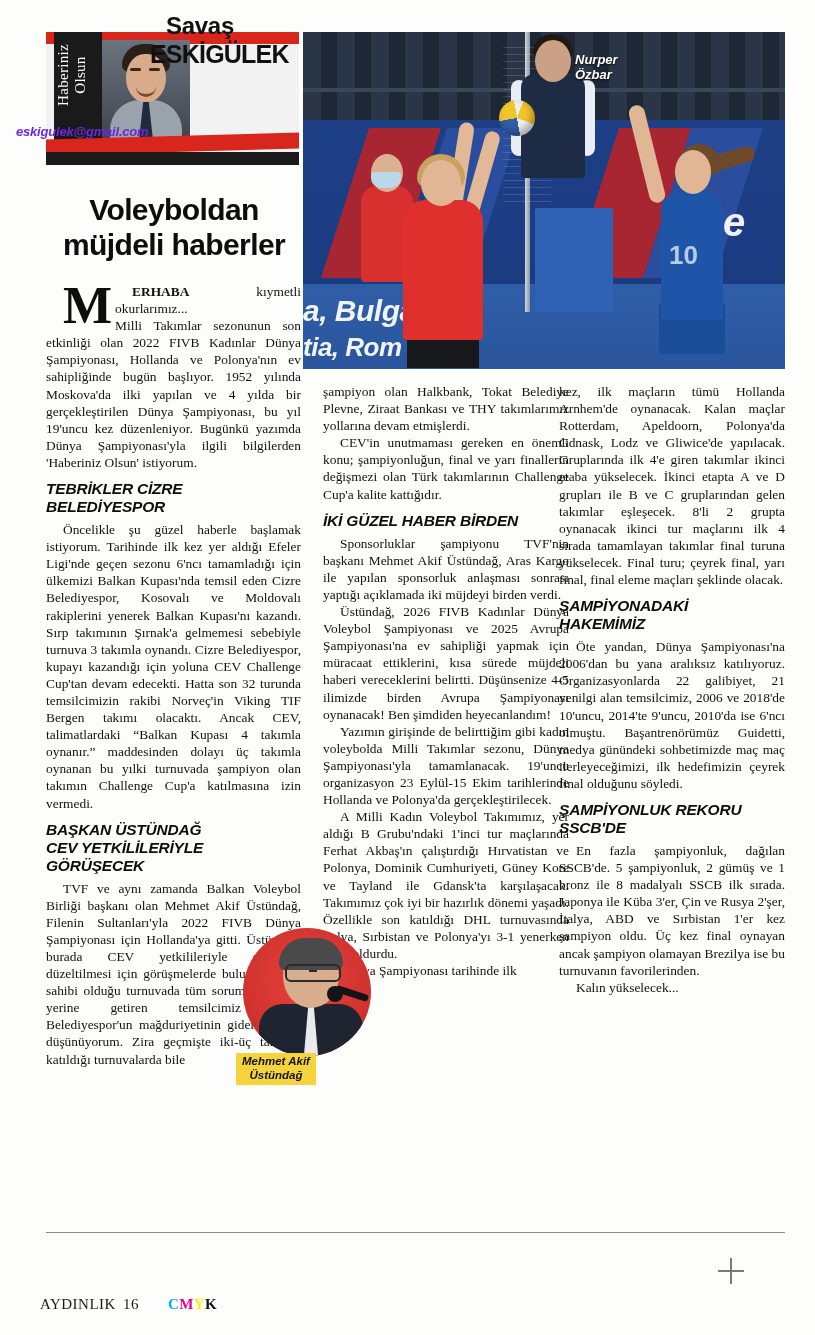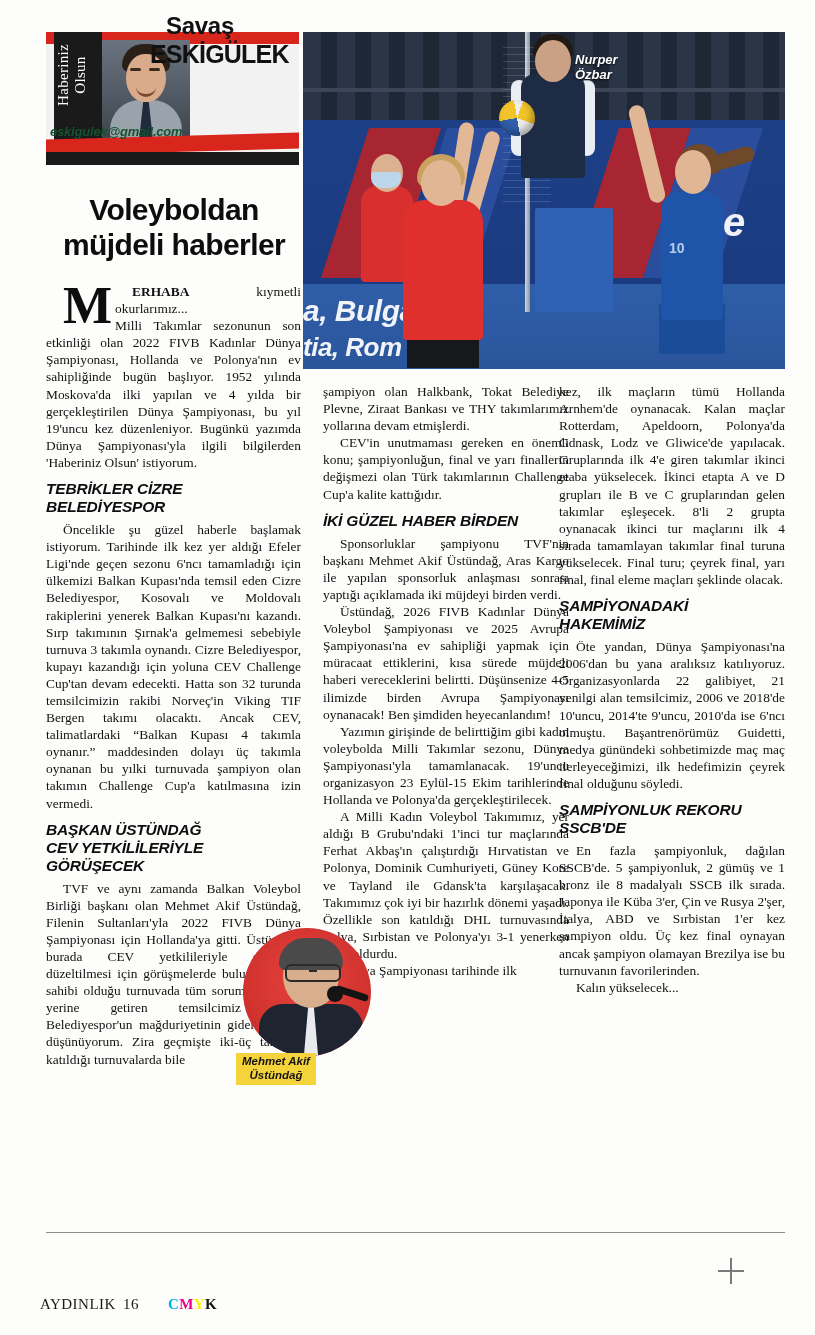--- a/index.html
+++ b/index.html
@@ -132,27 +132,26 @@
   }
   .byline-mailbar {
     position: absolute;
     left: 0; top: 120px;
     width: 253px; height: 26px;
     background: #1a1a1a;
   }
   .byline-mail {
     position: absolute;
     left: 16px; top: 124px;
-    color: #14532d;
+    color: #6d28d9;
     font-family: "Liberation Sans", sans-serif;
     font-style: italic;
     font-weight: bold;
     font-size: 13px;
     letter-spacing: -0.2px;
-    margin-left: 34px;
   }
 
   
   .headline {
     position: absolute;
     left: 46px;
     top: 192px;
     width: 256px;
     font-family: "Liberation Sans", sans-serif;
     font-weight: bold;
@@ -313,21 +312,21 @@
     width: 42px; height: 16px; background: #6f4a2a; border-radius: 10px;
     transform: rotate(-16deg);
   }
   .mp-arm.b1 { left: 336px; top: 72px; width: 16px; height: 100px; transform: rotate(-14deg); background: #e0b695; }
   .mp-p-blue-short {
     position: absolute; left: 356px; top: 272px; width: 66px; height: 50px; background: #1b4c98;
   }
   .mp-num-10 {
     position: absolute; left: 366px; top: 208px;
     color: #cfe0f5; font-family: "Liberation Sans", sans-serif;
-    font-weight: bold; font-size: 14px; opacity: 0.85;
+    font-weight: bold; font-size: 26px; opacity: 0.85;
   }
   .mp-caption {
     position: absolute;
     left: 272px; top: 20px;
     color: #ffffff;
     font-family: "Liberation Sans", sans-serif;
     font-style: italic;
     font-weight: bold;
     font-size: 13px;
     line-height: 15px;

